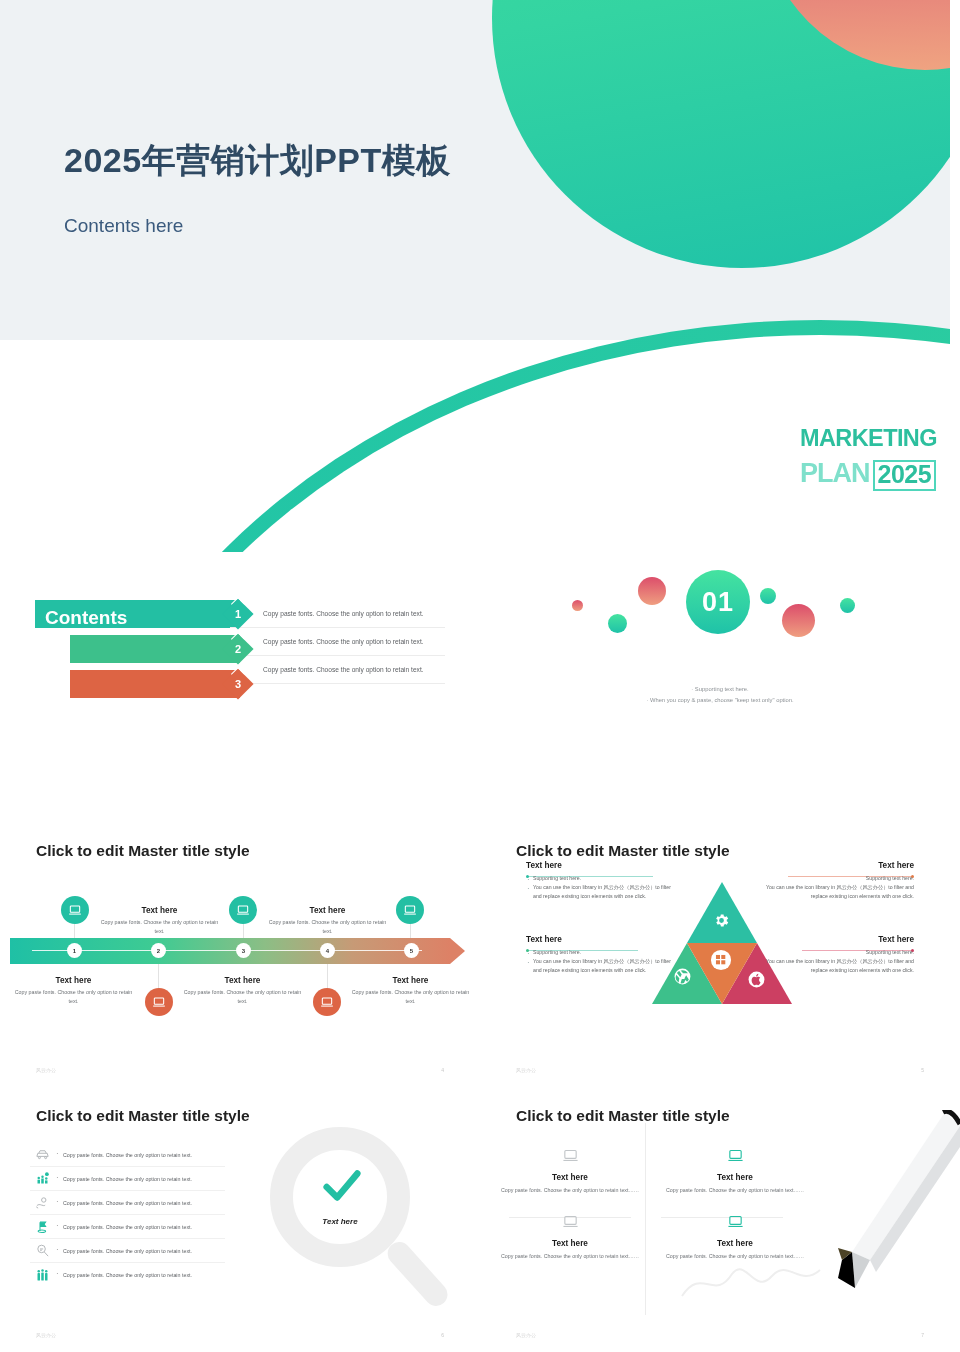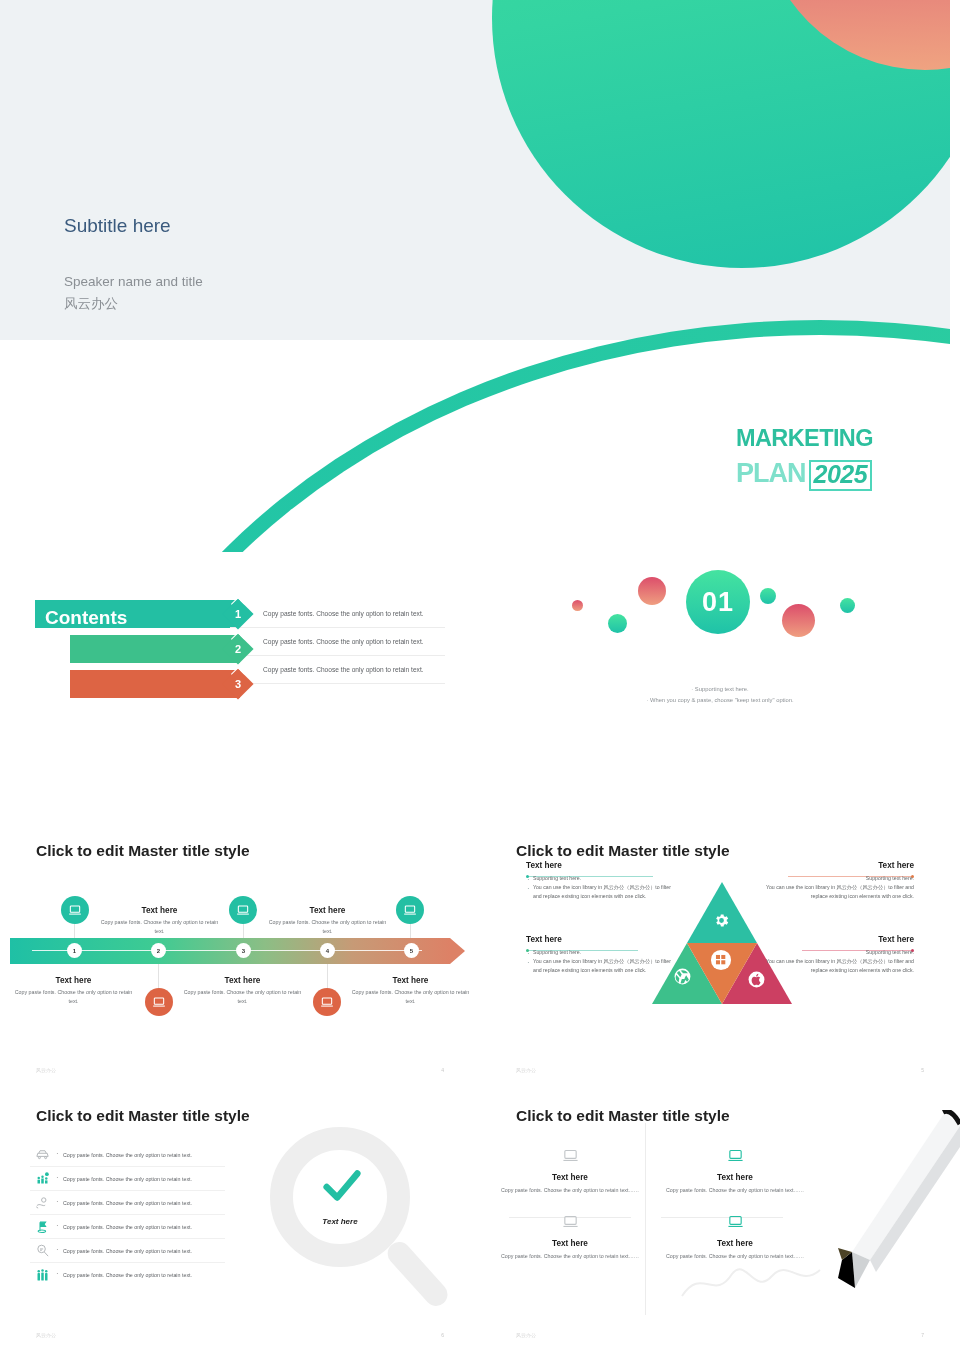--- a/index.html
+++ b/index.html
@@ -29,26 +29,26 @@
     background:linear-gradient(120deg,#1fc2a8 0%,#2ecf9e 55%,#3fdf99 100%);
   }
   .hero-arc-grey { position:absolute; left:0; top:0; width:950px; height:312px; background:#eef2f4; z-index:-1; }
 
   .hero-title { position:absolute; left:64px; top:138px; font-size:34px; font-weight:bold;
      color:#2f4a63; letter-spacing:0.5px; }
   .hero-subtitle { position:absolute; left:64px; top:215px; font-size:19px; color:#3a5a7d; font-weight:400; }
   .hero-speaker { position:absolute; left:64px; top:271px; font-size:13.5px; color:#8a8f94; line-height:1.62; }
   .hero-speaker div { white-space:nowrap; }
 
-  .mk-logo { position:absolute; left:736px; top:427px; width:142px; }
+  .mk-logo { position:absolute; left:800px; top:427px; width:142px; }
   .mk-line1 { font-size:23.5px; font-weight:bold; letter-spacing:-0.6px; color:#2dbf9e; line-height:1; }
   .mk-line2 { display:flex; align-items:stretch; margin-top:9px; }
   .mk-plan { font-size:27px; font-weight:bold; letter-spacing:-1px; color:#7fe0cb; line-height:1; }
   .mk-2025 { font-size:25px; font-weight:bold; letter-spacing:-0.5px; color:#2dbf9e; line-height:1;
-      border:2px solid #4fd6bb; padding:0 3px 2px 3px; margin-left:3px;font-style:italic; }
+      border:2px solid #4fd6bb; padding:0 3px 2px 3px; margin-left:3px; }
 
   
   .s2 { position:absolute; left:0px; top:560px; width:480px; height:262px; }
   .s2-bars { position:absolute; left:35px; top:40px; }
   .bar { position:relative; height:35px; display:flex; align-items:center; }
   .bar .fill { position:absolute; top:0; height:28px; }
   .bar1 .fill { left:0; width:205px; background:#23bfa3; }
   .bar2 .fill { left:35px; width:170px; background:#3dc08b; }
   .bar3 .fill { left:35px; width:170px; background:#dd6444; }
   .bar .contents-label { position:relative; z-index:3; color:#fff; font-size:19px; font-weight:bold; margin-left:10px; }
@@ -166,25 +166,22 @@
   <div class="hero">
     <div class="hero-topbg"></div>
     <div class="hero-circle-green"></div>
     <div class="hero-circle-pink"></div>
     <div class="hero-arc-wrap">
       <div class="hero-arc-grey"></div>
       <div class="hero-arc-green"></div>
       <div class="hero-arc-white"></div>
     </div>
 
-    <div class="hero-subtitle">Subtitle here</div>
-    <div class="hero-speaker">
-      <div>Speaker name and title</div>
-      <div>风云办公</div>
-    </div>
+    <div class="hero-title">2025年营销计划PPT模板</div>
+    <div class="hero-subtitle">Contents here</div>
 
     <div class="mk-logo">
       <div class="mk-line1">MARKETING</div>
       <div class="mk-line2">
         <span class="mk-plan">PLAN</span>
         <span class="mk-2025">2025</span>
       </div>
     </div>
   </div>
 

